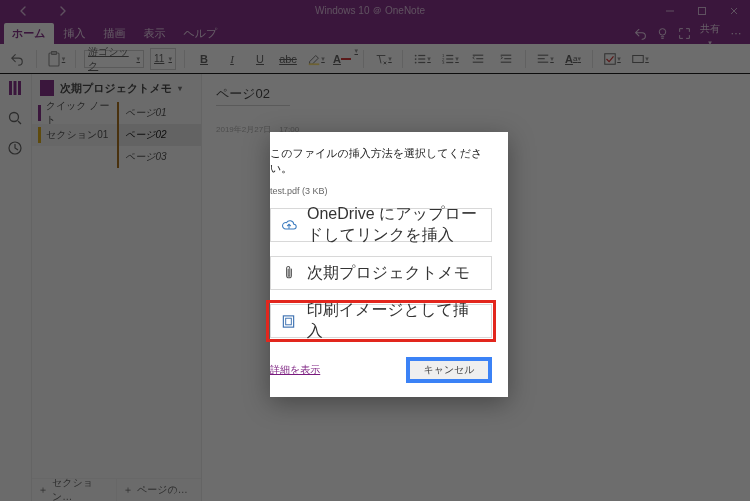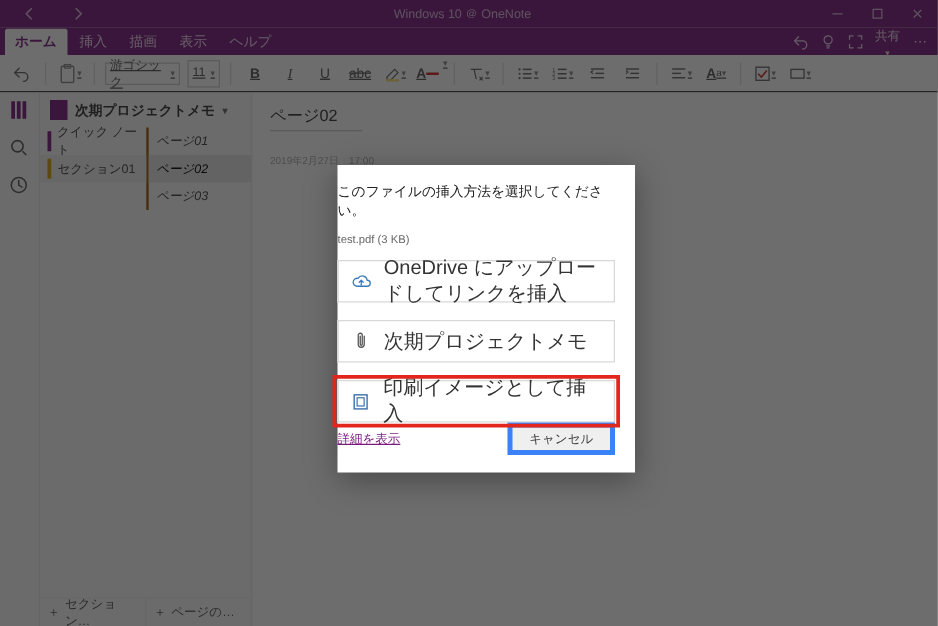--- a/index.html
+++ b/index.html
@@ -53,21 +53,21 @@
   .pgdate { font-size:8px; color:#aaa; margin-top:18px;}
   
   .dim { position:absolute; inset:0; background:rgba(20,20,20,0.62); }
   
   .dialog { position:absolute; left:270px; top:132px; width:238px; background:#fff; box-shadow:0 6px 24px rgba(0,0,0,0.35); padding:14px 16px 14px 0;}
   .dialog .dtitle { font-size:11px; color:#222; margin-bottom:10px;}
   .dialog .dfile { font-size:9px; color:#666; margin-bottom:12px;}
   .opt { border:1px solid #d8d8d8; height:34px; display:flex; align-items:center; gap:10px; padding:0 10px; font-size:16px; color:#333; margin-bottom:14px; background:#fff;}
   .opt .oicon { width:16px; height:16px; display:flex; align-items:center; justify-content:center;}
   .opt.highlight { outline:3px solid #e2261d; outline-offset:1px; margin-bottom:0;}
-  .dfoot { display:flex; align-items:center; justify-content:space-between; margin-top:0;}
+  .dfoot { display:flex; align-items:center; justify-content:space-between; margin-top:19px;}
   .linkish { font-size:10px; color:#7a1b7e; text-decoration:underline;}
   .cancelbtn { width:86px; height:26px; background:#efefef; border:4px solid #3b82f6; font-size:10px; color:#444; display:flex; align-items:center; justify-content:center;}
   svg { display:block; }
 </style>
 </head>
 <body>
 <div class="app">
 
   <div class="titlebar">
     <div class="nav">

